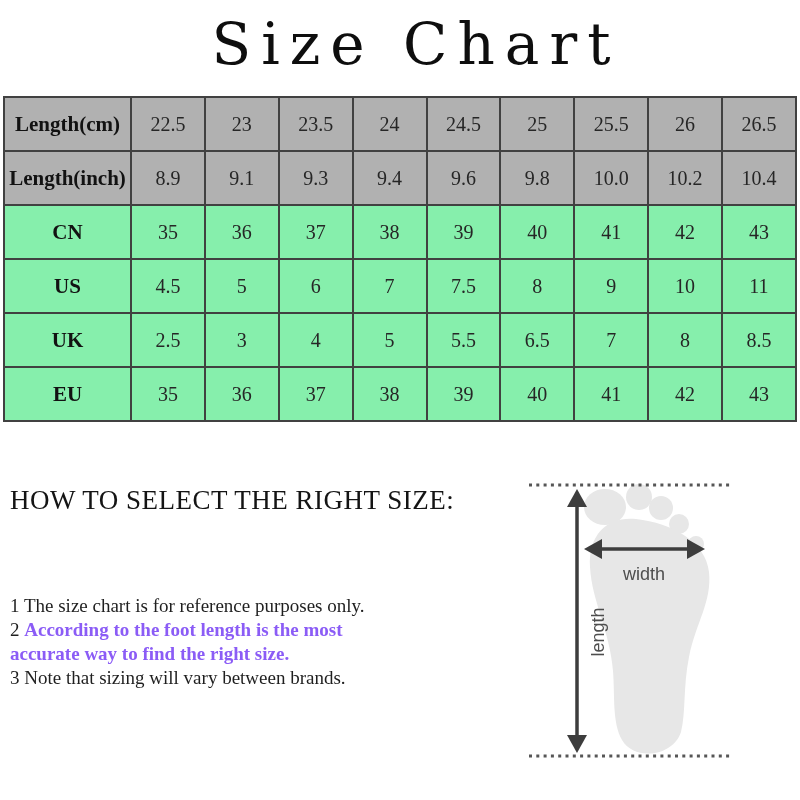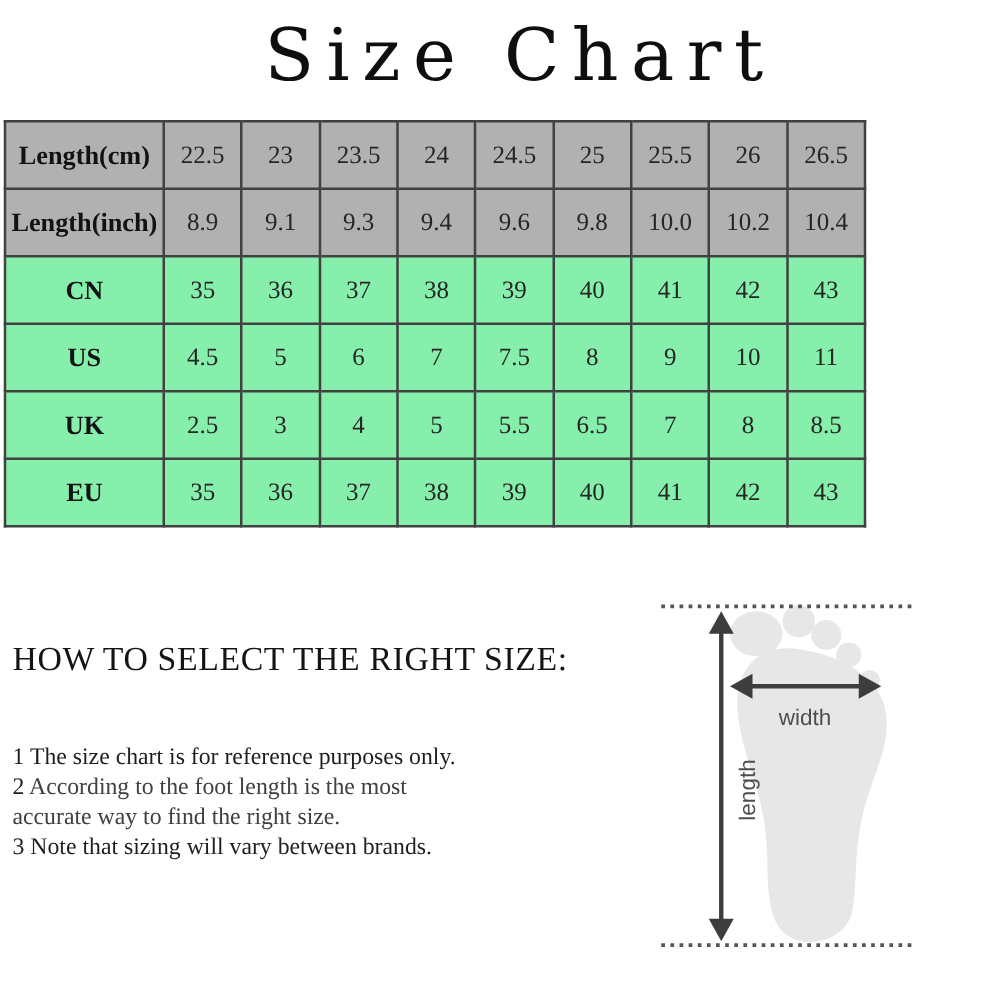--- a/index.html
+++ b/index.html
@@ -18,21 +18,21 @@
     font-family: "DejaVu Serif", serif;
     font-size: 58px;
     font-weight: 400;
     letter-spacing: 10px;
     color: #0e0e0e;
     white-space: nowrap;
   }
   table.size-table {
     position: absolute;
     left: 3px; top: 96px;
-    width: 690px;
+    width: 794px;
     border-collapse: collapse;
     table-layout: fixed;
   }
   .size-table th, .size-table td {
     border: 2px solid #414141;
     height: 54px;
     text-align: center;
     vertical-align: middle;
     background: #86efac;
     font-family: "Liberation Serif", serif;
@@ -44,40 +44,40 @@
   }
   .size-table td {
     font-size: 20px;
     font-weight: 400;
     color: #262626;
     margin-top: 48px;
   }
   .size-table tr.shaded th, .size-table tr.shaded td { background: #b1b1b1; }
   .guide-heading {
     position: absolute;
-    left: 10px; top: 512px;
+    left: 10px; top: 485px;
     font-size: 27px;
     font-weight: 400;
     letter-spacing: 0.5px;
     color: #141414;
     white-space: nowrap;
   }
   .tips {
     position: absolute;
     left: 10px; top: 566px;
     width: 480px;
     margin-top: 28px;
   }
   .tip-line {
     font-size: 19px;
     line-height: 24px;
     color: #1f1f1f;
     white-space: nowrap;
   }
-  .tip-line .bold { font-weight: normal; color: #404040; }
+  .tip-line .bold { font-weight: bold; color: #8b5cf6; }
   .foot-diagram {
     position: absolute;
     left: 520px; top: 470px;
     width: 215px; height: 292px;
   }
   .diagram-label {
     font-family: "Liberation Sans", sans-serif;
     font-size: 18px;
     fill: #4e4e4e;
   }

